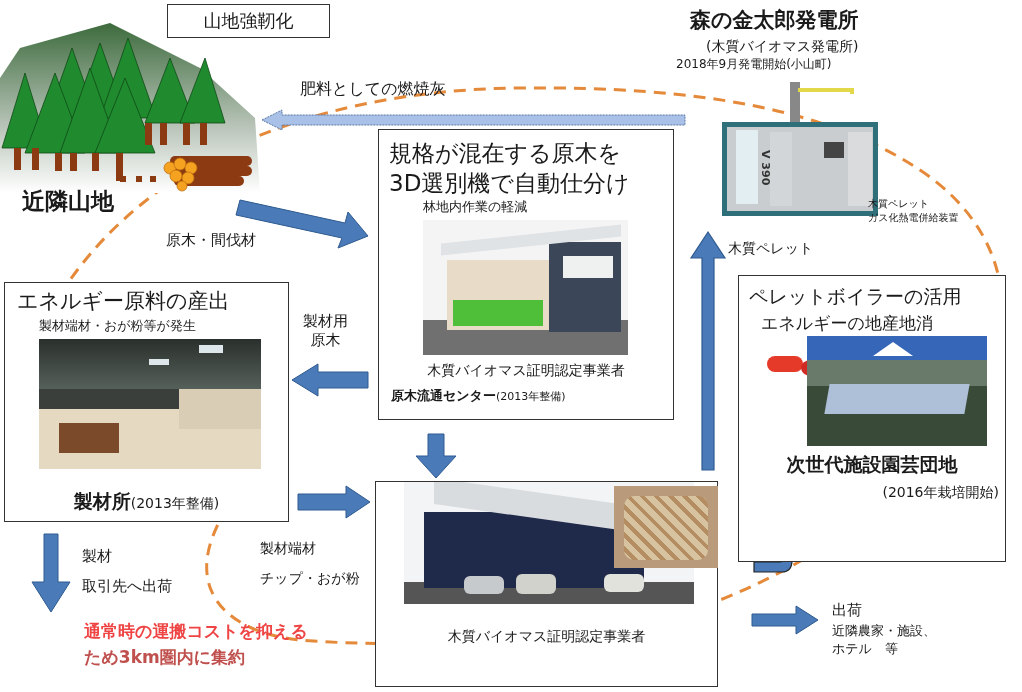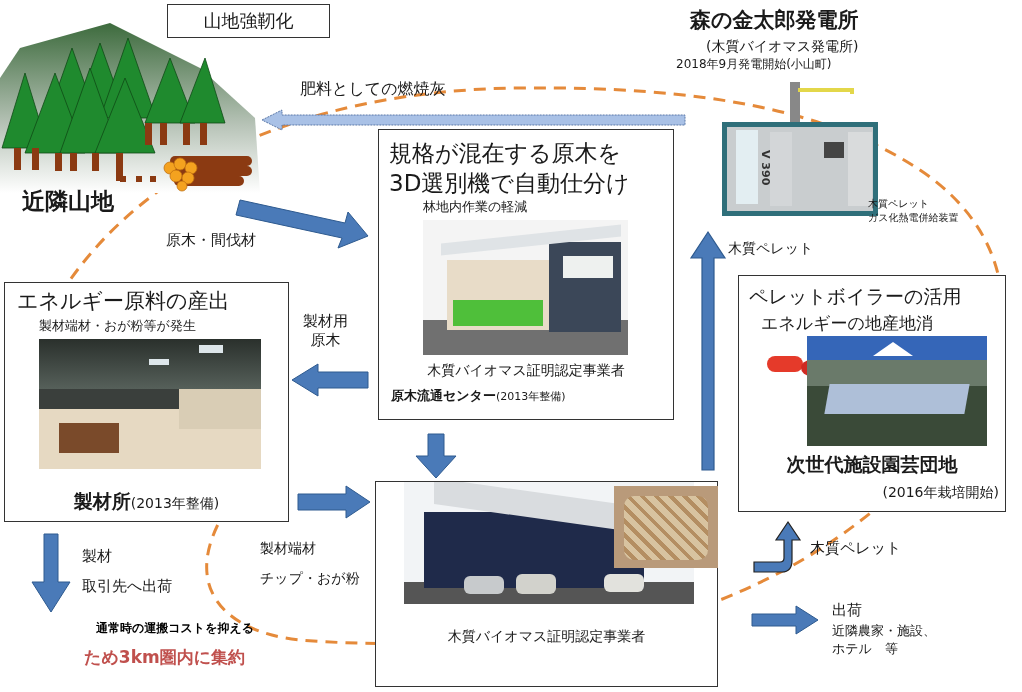--- a/index.html
+++ b/index.html
@@ -125,21 +125,21 @@
   <div style="margin-top:14px">チップ・おが粉</div>
 </div>
 <div class="t" style="left:82px;top:548px;font-size:15px;">製材</div>
 <div class="t" style="left:82px;top:578px;font-size:15px;">取引先へ出荷</div>
 <div class="t" style="left:728px;top:240px;font-size:14px;">木質ペレット</div>
 <div class="t" style="left:810px;top:540px;font-size:15px;">木質ペレット</div>
 <div class="t" style="left:832px;top:602px;font-size:15px;">出荷</div>
 <div class="t" style="left:832px;top:624px;font-size:13px;">近隣農家・施設、</div>
 <div class="t" style="left:832px;top:642px;font-size:13px;">ホテル　等</div>
 
-<div class="t bold" style="left:84px;top:622px;font-size:12px;color:#000000;margin-left:12px;">通常時の運搬コストを抑える</div>
+<div class="t bold" style="left:84px;top:622px;font-size:17px;color:#ef4444;">通常時の運搬コストを抑える</div>
 <div class="t bold" style="left:84px;top:648px;font-size:17px;color:#c0504d;">ため3km圏内に集約</div>
 
 <div class="t bold" style="left:690px;top:8px;font-size:21px;">森の金太郎発電所</div>
 <div class="t" style="left:706px;top:38px;font-size:14px;">(木質バイオマス発電所)</div>
 <div class="t" style="left:676px;top:58px;font-size:12px;text-align:right;">2018年9月発電開始(小山町)</div>
 <div class="abs" style="left:720px;top:82px;width:160px;height:140px;">
   <div class="abs" style="left:70px;top:0;width:10px;height:40px;background:#888;"></div>
   <div class="abs" style="left:78px;top:6px;width:56px;height:6px;border-top:4px solid #e3d74a;border-right:4px solid #e3d74a;"></div>
   <div class="abs" style="left:2px;top:40px;width:156px;height:94px;background:#c9cdcf;border:5px solid #2f6f7a;"></div>
   <div class="abs" style="left:16px;top:48px;width:22px;height:74px;background:#e3eef2;"></div>
@@ -193,21 +193,21 @@
     <div class="abs" style="left:60px;top:94px;width:40px;height:18px;background:#c7cacc;border-radius:6px;"></div>
     <div class="abs" style="left:112px;top:92px;width:40px;height:20px;background:#d2d2cc;border-radius:6px;"></div>
     <div class="abs" style="left:200px;top:92px;width:40px;height:18px;background:#e2e2dd;border-radius:6px;"></div>
   </div>
   <div class="photo" style="left:238px;top:4px;width:104px;height:82px;background:#b99a7a;">
     <div class="abs" style="left:10px;top:10px;width:84px;height:64px;background:repeating-linear-gradient(45deg,#d8c3a0 0 6px,#b48e62 6px 10px);border-radius:10px;"></div>
   </div>
   <div class="t" style="left:0;right:0;top:146px;text-align:center;font-size:14px;">木質バイオマス証明認定事業者</div>
 </div>
 
-<div class="box" style="left:738px;top:275px;width:268px;height:237px;">
+<div class="box" style="left:738px;top:275px;width:268px;height:287px;">
   <div class="t" style="left:10px;top:10px;font-size:19px;">ペレットボイラーの活用</div>
   <div class="t" style="left:22px;top:38px;font-size:17px;">エネルギーの地産地消</div>
   <div class="photo" style="left:22px;top:60px;width:70px;height:50px;background:#fff;">
     <div class="abs" style="left:6px;top:20px;width:36px;height:16px;background:#e53a2a;border-radius:8px;"></div>
     <div class="abs" style="left:40px;top:24px;width:20px;height:16px;background:#d02a22;border-radius:50%;"></div>
   </div>
   <div class="photo" style="left:68px;top:60px;width:180px;height:110px;background:linear-gradient(#3566b8 0 22%, #6a7a6a 22% 45%, #3a4a38 45%);">
     <div class="abs" style="left:66px;top:6px;width:40px;height:14px;background:#fff;clip-path:polygon(50% 0,100% 100%,0 100%);"></div>
     <div class="abs" style="left:20px;top:48px;width:140px;height:30px;background:#aebfd8;transform:skewX(-10deg);"></div>
   </div>

